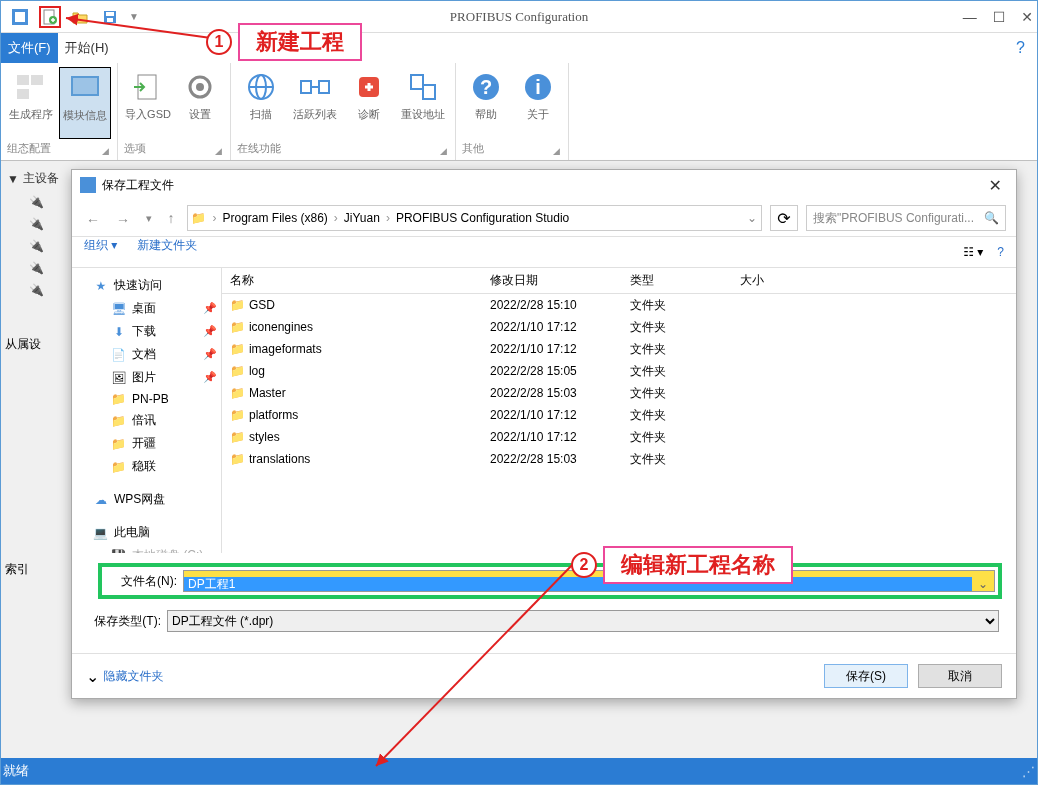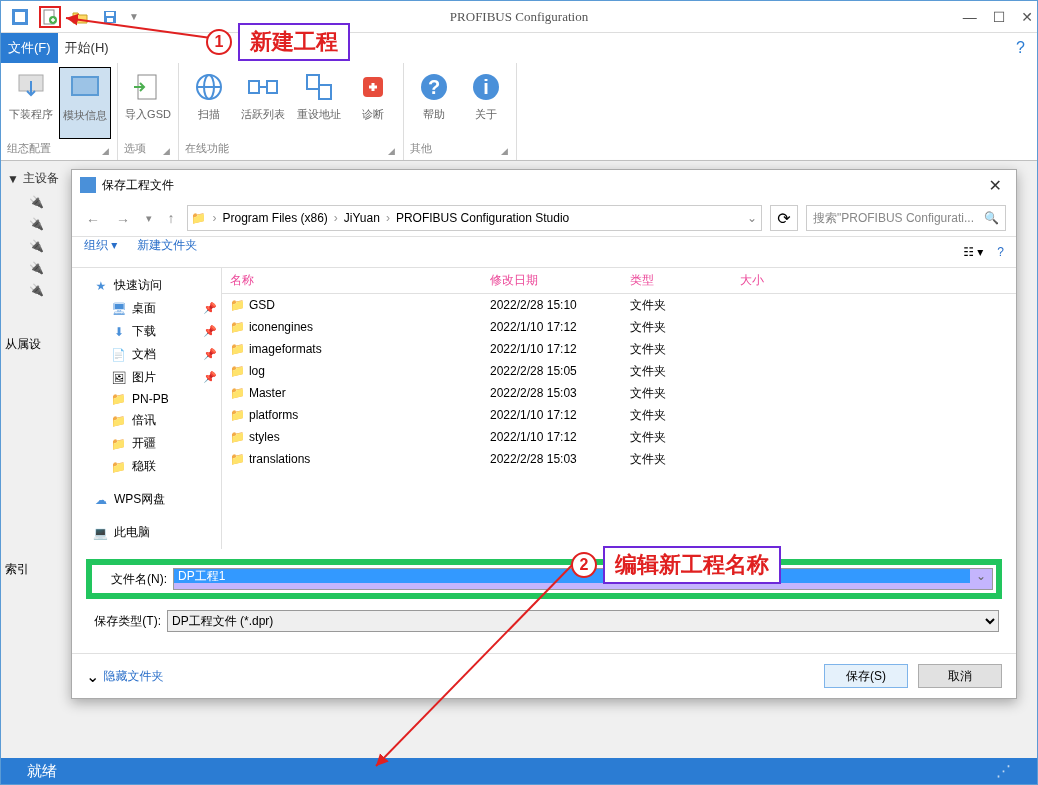--- a/index.html
+++ b/index.html
@@ -61,53 +61,53 @@
 .dlg-toolbar .tb-right { margin-left: auto; display: flex; gap: 14px; align-items: center; }
 
 .dlg-body { flex: 1; display: flex; overflow: hidden; }
 .dlg-tree { width: 150px; border-right: 1px solid #e0e0e0; padding: 6px 4px; font-size: 12px; overflow: hidden; }
 .tree-row { display: flex; align-items: center; padding: 3px 0 3px 18px; gap: 6px; cursor: pointer; }
 .tree-row.sub { padding-left: 36px; }
 .tree-row .pin { margin-left: auto; color: #bbb; font-size: 11px; }
 .tree-row .ticon { width: 14px; height: 14px; display: inline-flex; align-items: center; justify-content: center; font-size: 12px; }
 
 .dlg-list { flex: 1; font-size: 12px; }
-.list-header { display: flex; border-bottom: 1px solid #e0e0e0; height: 26px; align-items: center; color: #ec4899; }
+.list-header { display: flex; border-bottom: 1px solid #e0e0e0; height: 26px; align-items: center; color: #000000; }
 .list-header div { padding: 0 8px; }
 .col-name { width: 260px; }
 .col-date { width: 140px; }
 .col-type { width: 110px; }
 .col-size { width: 80px; }
 .list-row { display: flex; height: 22px; align-items: center; }
 .list-row div { padding: 0 8px; }
 .list-row .folder-icon { margin-right: 4px; }
 
 .dlg-bottom { padding: 10px 14px; }
 .filename-row { display: flex; align-items: center; margin-bottom: 8px; padding: 3px; }
-.filename-row.highlighted { border: 6px solid #22c55e; }
+.filename-row.highlighted { border: 4px solid #22c55e; margin-left: 12px; }
 .filename-row label { width: 78px; font-size: 12px; text-align: right; padding-right: 6px; }
 .filename-row select, .filename-row .fn-input-wrap { flex: 1; border: 1px solid #999; height: 22px; font-size: 12px; }
-.fn-input-wrap { display: flex; align-items: flex-start; background: #c4b5fd; }
+.fn-input-wrap { display: flex; align-items: flex-end; background: #fde047; }
 .fn-input-wrap input { border: none; flex: 1; padding: 0 4px; font-size: 12px; background: #3399ff; color: #fff; }
 .fn-input-wrap .dd { padding: 0 6px; color: #666; cursor: pointer; }
 
 .dlg-actions { border-top: 1px solid #e0e0e0; padding: 10px 14px; display: flex; align-items: center; }
 .dlg-actions .hide-link { font-size: 12px; color: #2a6fc9; cursor: pointer; }
 .dlg-actions .btns { margin-left: auto; display: flex; gap: 10px; }
 .dlg-actions button { width: 84px; height: 24px; font-size: 12px; border: 1px solid #adadad; background: #e1e1e1; cursor: pointer; }
 .dlg-actions button.primary { border: 1px solid #7eb4ea; background: #e5f1fb; }
 
 
 .anno { position: absolute; display: flex; align-items: center; z-index: 100; }
 .anno-circle { width: 26px; height: 26px; border: 2px solid #e02020; border-radius: 50%; color: #e02020; display: flex; align-items: center; justify-content: center; font-size: 16px; font-weight: bold; background: #fff; }
-.anno-box { border: 2px solid #6d28d9; color: #e02020; font-size: 22px; font-weight: bold; padding: 2px 10px; background: #fff; margin-left: 6px; }
+.anno-box { border: 2px solid #ec4899; color: #e02020; font-size: 22px; font-weight: bold; padding: 2px 16px; background: #fff; margin-left: 6px; }
 .arrow-svg { position: absolute; pointer-events: none; z-index: 99; }
 
 
-.statusbar { position: absolute; bottom: 0; left: 0; right: 0; height: 26px; background: #2b7cd3; color: #fff; font-size: 15px; display: flex; align-items: center; padding: 0 26px; }
+.statusbar { position: absolute; bottom: 0; left: 0; right: 0; height: 26px; background: #2b7cd3; color: #fff; font-size: 13px; display: flex; align-items: center; padding: 0 2px; }
 .statusbar .grip { margin-left: auto; opacity: 0.7; }
 
 
 svg { display: block; }
 </style>
 </head>
 <body>
 
 <div class="titlebar">
   <div class="qat">
@@ -151,25 +151,26 @@
   <div class="menu-tab">开始(H)</div>
   <span class="menu-help">?</span>
 </div>
 
 <div class="ribbon">
   <div class="ribbon-group">
     <div class="ribbon-items">
       <div class="ribbon-btn">
         <span class="icon">
             <svg width="32" height="32">
-              <rect x="4" y="4" width="24" height="16" fill="#e0e0e0" stroke="#aaa"></rect>
-              <path d="M16 10v14M12 20l4 4 4-4" stroke="#4a90d9" stroke-width="2" fill="none"></path>
-            </svg>
-          </span>
-        <span>下装程序</span>
+              <rect x="2" y="4" width="12" height="10" fill="#ddd"></rect>
+              <rect x="16" y="4" width="12" height="10" fill="#ddd"></rect>
+              <rect x="2" y="18" width="12" height="10" fill="#ddd"></rect>
+            </svg>
+          </span>
+        <span>生成程序</span>
       </div>
       <div class="ribbon-btn lg selected">
         <span class="icon">
             <svg width="36" height="36">
               <rect x="4" y="6" width="28" height="20" fill="#5b9bd5"></rect>
               <rect x="6" y="8" width="24" height="16" fill="#9cc3e6"></rect>
             </svg>
           </span>
         <span>模块信息</span>
       </div>
@@ -181,20 +182,29 @@
     <div class="ribbon-items">
       <div class="ribbon-btn">
         <span class="icon">
             <svg width="32" height="32">
               <rect x="6" y="4" width="18" height="24" fill="#fff" stroke="#888"></rect>
               <path d="M2 16h10M8 12l4 4-4 4" stroke="#4caf50" stroke-width="2" fill="none"></path>
             </svg>
           </span>
         <span>导入GSD</span>
       </div>
+      <div class="ribbon-btn">
+        <span class="icon">
+            <svg width="32" height="32">
+              <circle cx="16" cy="16" r="10" fill="none" stroke="#888" stroke-width="3"></circle>
+              <circle cx="16" cy="16" r="4" fill="#888"></circle>
+            </svg>
+          </span>
+        <span>设置</span>
+      </div>
     </div>
     <div class="ribbon-group-label"><span>选项</span><span class="launcher">◢</span></div>
   </div>
 
   <div class="ribbon-group">
     <div class="ribbon-items">
       <div class="ribbon-btn">
         <span class="icon">
             <svg width="32" height="32">
               <circle cx="16" cy="16" r="12" fill="none" stroke="#4a90d9" stroke-width="2"></circle>
@@ -207,37 +217,37 @@
       <div class="ribbon-btn lg">
         <span class="icon">
             <svg width="32" height="32">
               <rect x="2" y="10" width="10" height="12" fill="none" stroke="#4a90d9" stroke-width="2"></rect>
               <rect x="20" y="10" width="10" height="12" fill="none" stroke="#4a90d9" stroke-width="2"></rect>
               <line x1="12" y1="16" x2="20" y2="16" stroke="#4a90d9" stroke-width="2"></line>
             </svg>
           </span>
         <span>活跃列表</span>
       </div>
+      <div class="ribbon-btn">
+        <span class="icon">
+            <svg width="32" height="32">
+              <rect x="6" y="6" width="20" height="20" rx="4" fill="#e74c3c"></rect>
+              <path d="M12 16h8M16 12v8" stroke="#fff" stroke-width="3"></path>
+            </svg>
+          </span>
+        <span>诊断</span>
+      </div>
       <div class="ribbon-btn lg">
         <span class="icon">
             <svg width="32" height="32">
               <rect x="4" y="4" width="12" height="14" fill="none" stroke="#4a90d9" stroke-width="2"></rect>
               <rect x="16" y="14" width="12" height="14" fill="none" stroke="#4a90d9" stroke-width="2"></rect>
             </svg>
           </span>
         <span>重设地址</span>
-      </div>
-      <div class="ribbon-btn">
-        <span class="icon">
-            <svg width="32" height="32">
-              <rect x="6" y="6" width="20" height="20" rx="4" fill="#e74c3c"></rect>
-              <path d="M12 16h8M16 12v8" stroke="#fff" stroke-width="3"></path>
-            </svg>
-          </span>
-        <span>诊断</span>
       </div>
     </div>
     <div class="ribbon-group-label"><span>在线功能</span><span class="launcher">◢</span></div>
   </div>
 
   <div class="ribbon-group">
     <div class="ribbon-items">
       <div class="ribbon-btn">
         <span class="icon">
             <svg width="32" height="32">

